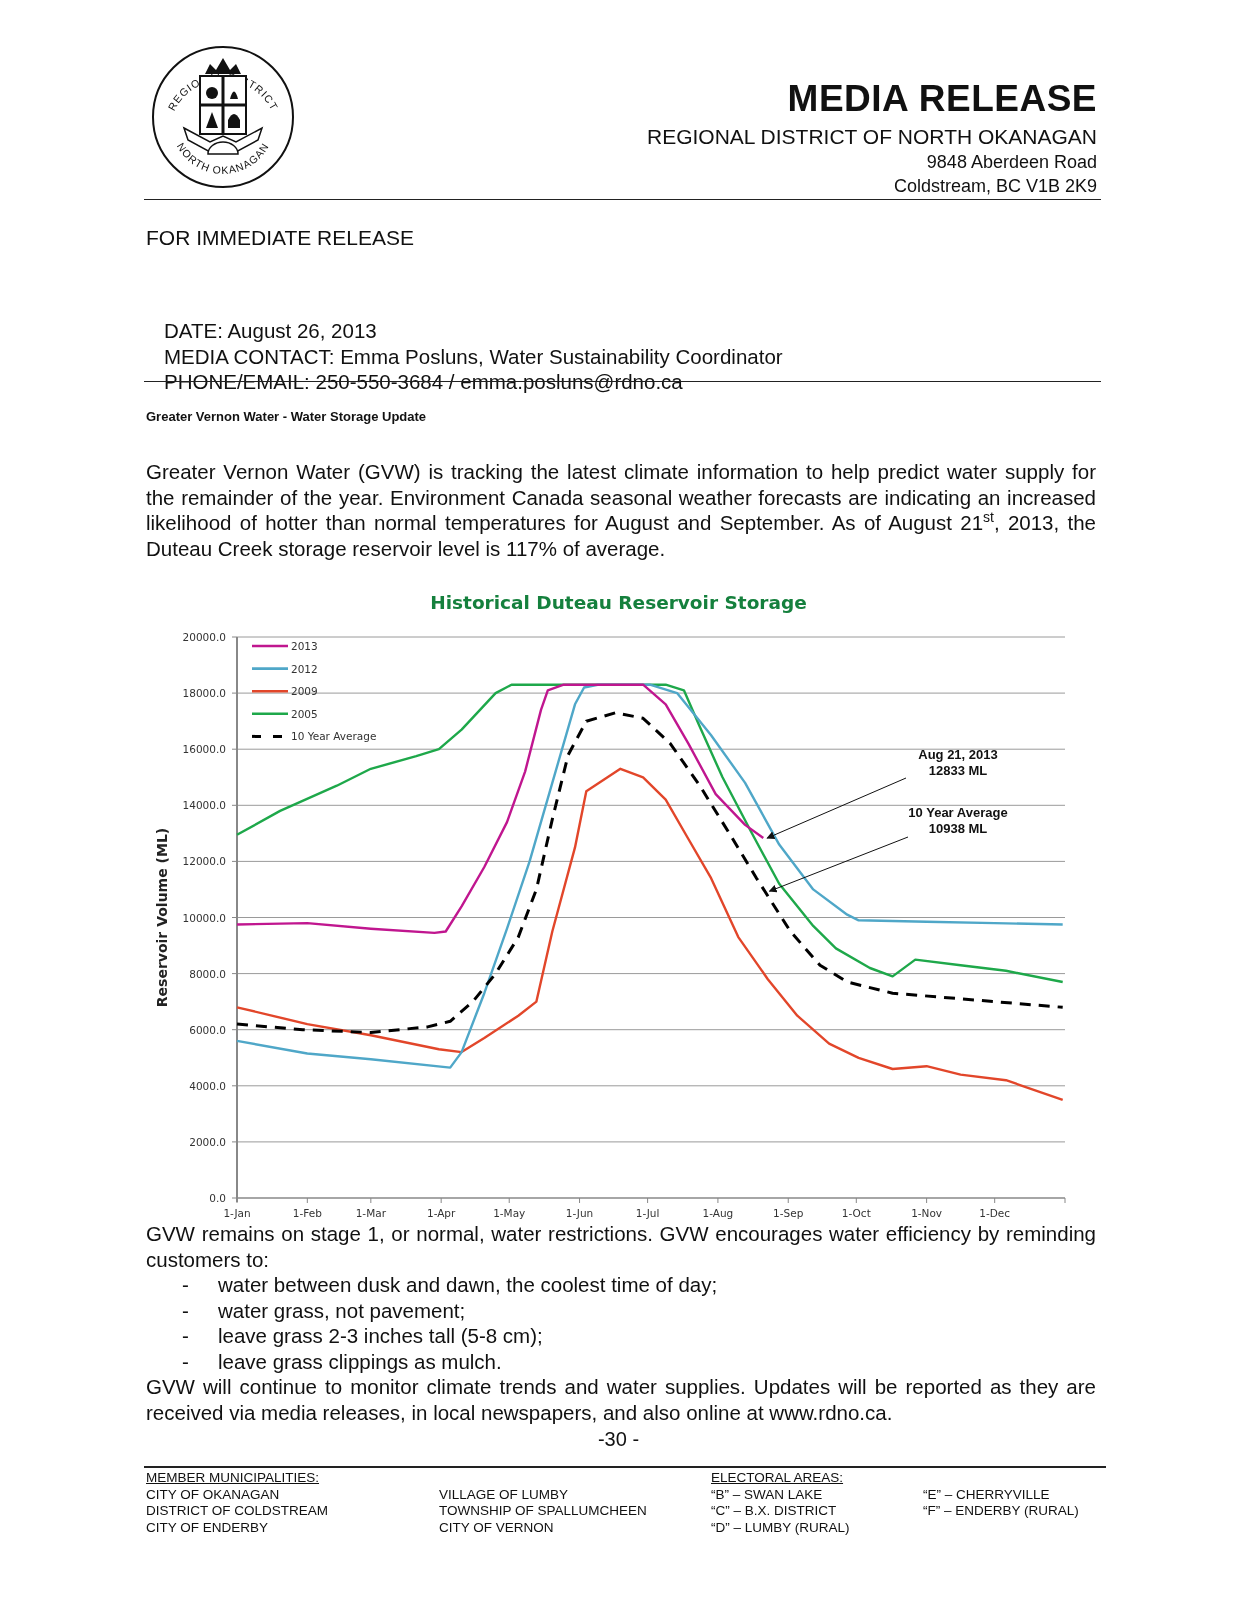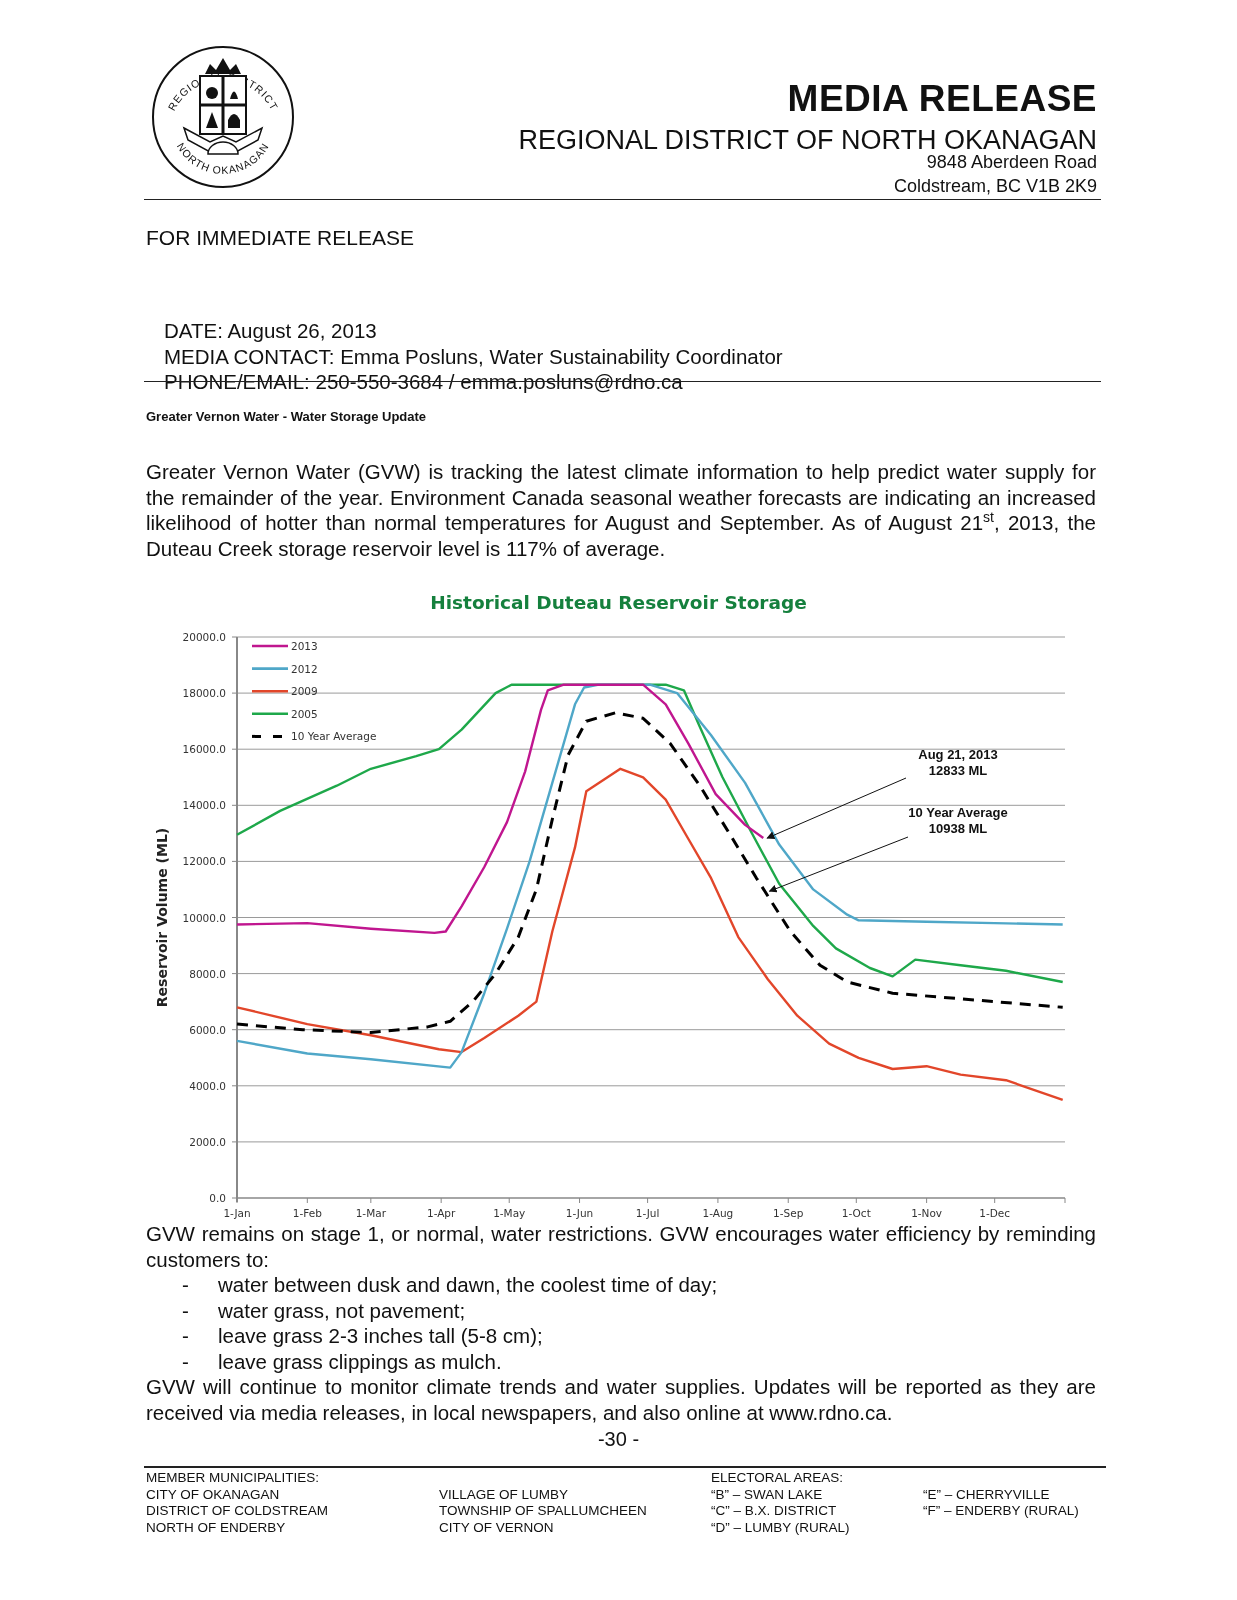--- a/index.html
+++ b/index.html
@@ -1,35 +1,35 @@
 <!DOCTYPE html>
 <html><head>
 <meta charset="utf-8">
 <style>
   html,body{margin:0;padding:0;background:#fff;}
   body{width:1237px;height:1600px;position:relative;overflow:hidden;font-family:"Liberation Sans",sans-serif;color:#111;}
   .abs{position:absolute;}
   .logo{left:150px;top:44px;width:146px;height:146px;}
   .title{right:140px;top:78px;font-size:37px;font-weight:bold;letter-spacing:0.5px;text-align:right;}
-  .org{right:140px;top:125px;font-size:27px;text-align:right;}
+  .org{right:140px;top:125px;font-size:21px;text-align:right;}
   .addr{right:140px;font-size:18px;text-align:right;}
   .rule{left:144px;width:957px;height:0;border-top:1.5px solid #222;}
   .rel{left:146px;top:226px;font-size:21px;}
   .meta{left:164px;font-size:20.5px;line-height:25.5px;margin-top:43px;}
   .heading{left:146px;top:409px;font-size:13px;font-weight:bold;}
   .para{left:146px;width:950px;font-size:20.5px;line-height:25.5px;text-align:justify;}
   .para sup{font-size:14px;line-height:0;}
   .chart-title{left:0;width:1237px;text-align:center;top:592px;font-size:18.5px;font-family:"DejaVu Sans",sans-serif;font-weight:bold;color:#15803d;}
   .chart{left:140px;top:620px;}
   .bullets{left:146px;font-size:20.5px;line-height:25.5px;}
   .bullets div{position:relative;padding-left:72px;}
   .bullets div span.dash{position:absolute;left:36px;}
   .pagenum{left:0;width:1237px;text-align:center;font-size:20px;}
   .footer{font-size:13.5px;line-height:16.5px;}
-  .footer .hdr{}
+  .footer .hdr{text-decoration:underline;}
 </style>
 </head>
 <body>
 
 <div class="abs logo">
   <svg width="146" height="146" viewBox="0 0 146 146">
     <circle cx="73" cy="73" r="70" fill="#fff" stroke="#111" stroke-width="2"></circle>
     <defs>
       <path id="arcTop" d="M 20 80 A 54 54 0 0 1 126 80"></path>
       <path id="arcBot" d="M 22 88 A 52 52 0 0 0 124 88"></path>
@@ -172,21 +172,21 @@
   <div><span class="dash">-</span><span>leave grass clippings as mulch.</span></div>
 </div>
 <div class="abs para" style="top:1374px">GVW will continue to monitor climate trends and water supplies.  Updates will be reported as they are received via media releases, in local newspapers, and also online at www.rdno.ca.</div>
 <div class="abs pagenum" style="top:1428px">-30 -</div>
 
 <div class="abs rule" style="top:1466px;left:144px;width:962px;border-top-width:2px"></div>
 <div class="abs footer" style="left:146px;top:1470px">
   <div class="hdr">MEMBER MUNICIPALITIES:</div>
   <div>CITY OF OKANAGAN</div>
   <div>DISTRICT OF COLDSTREAM</div>
-  <div>NORTH OF ENDERBY</div>
+  <div>CITY OF ENDERBY</div>
 </div>
 <div class="abs footer" style="left:439px;top:1486.5px">
   <div>VILLAGE OF LUMBY</div>
   <div>TOWNSHIP OF SPALLUMCHEEN</div>
   <div>CITY OF VERNON</div>
 </div>
 <div class="abs footer" style="left:711px;top:1470px">
   <div class="hdr">ELECTORAL AREAS:</div>
   <div>“B” – SWAN LAKE</div>
   <div>“C” – B.X. DISTRICT</div>

